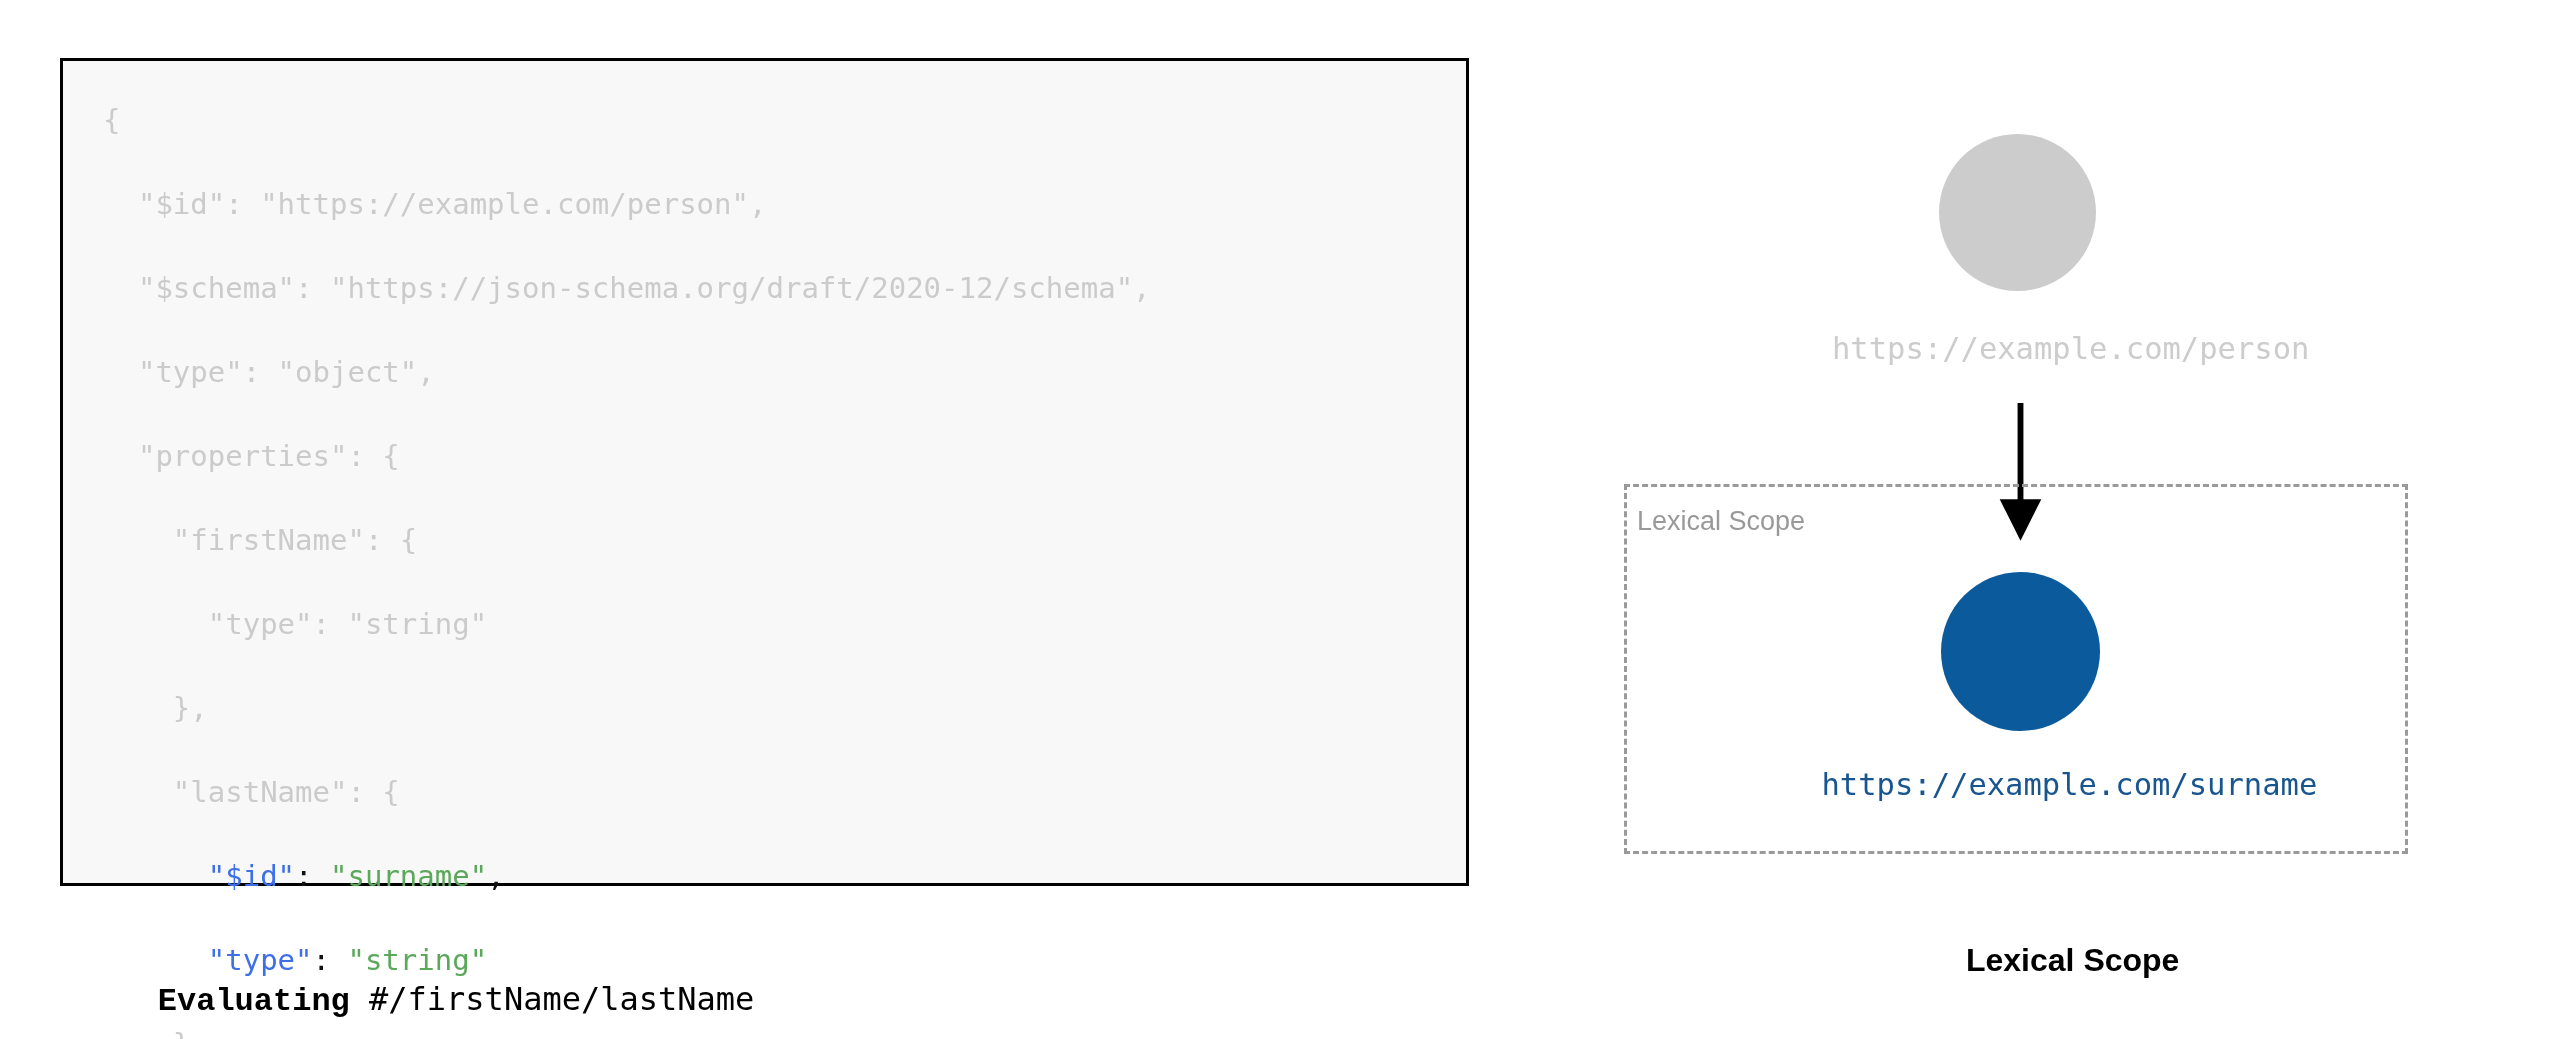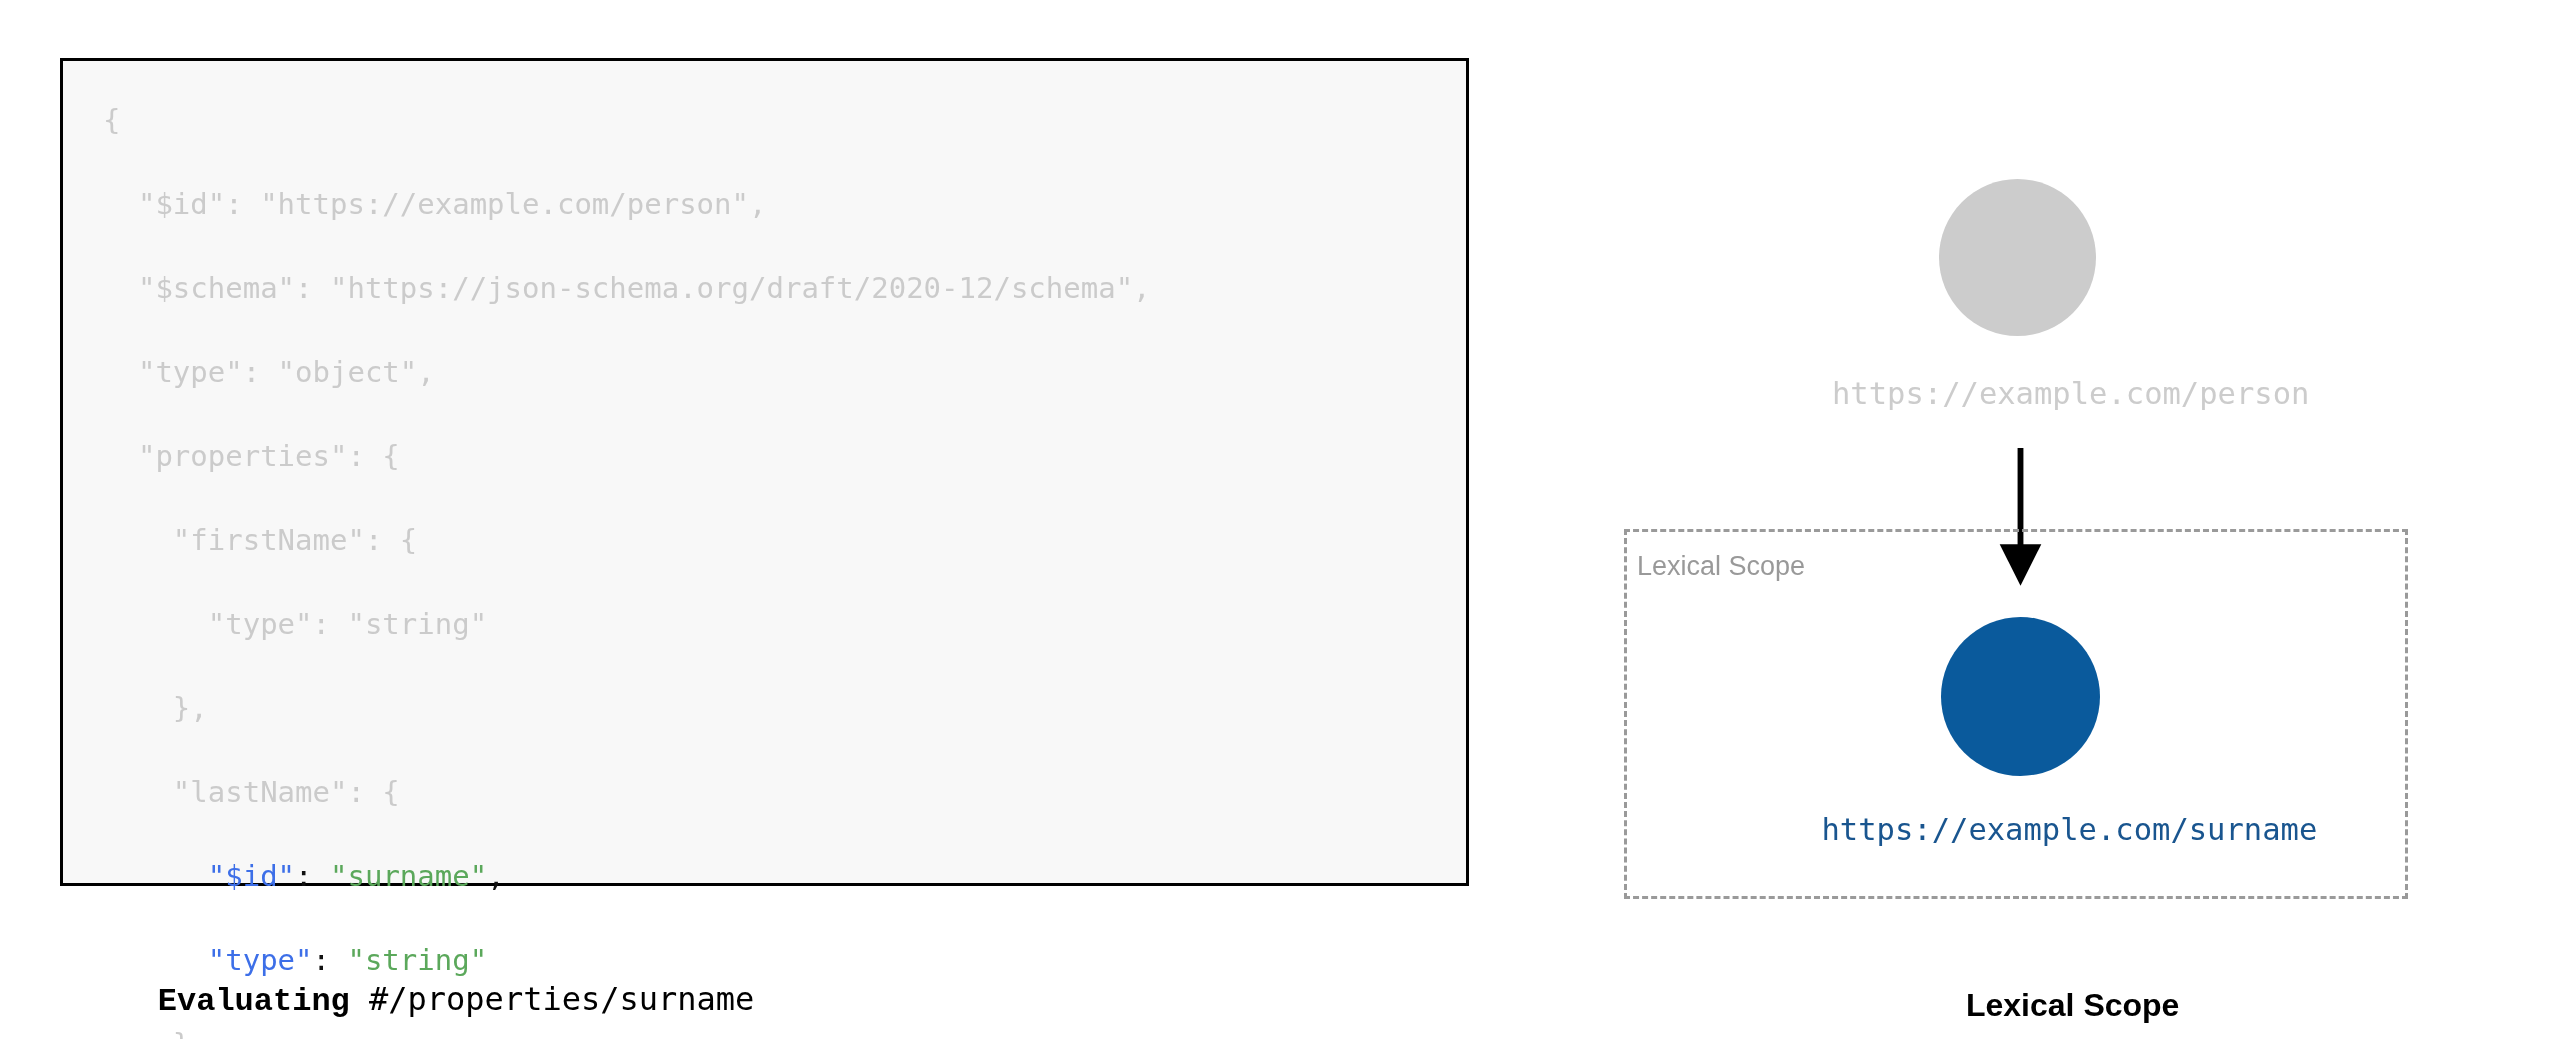--- a/index.html
+++ b/index.html
@@ -65,21 +65,20 @@
     font-weight: normal;
   }
 
   
   #diagram-panel {
     position: absolute;
     left: 1559px;
     top: 0px;
     width: 1017px;
     height: 759px;
-    margin-top: 45px;
   }
 
   .node-circle {
     position: absolute;
     border-radius: 50%;
   }
   #person-node {
     left: 380px;
     top: 134px;
     width: 157px;
@@ -177,21 +176,21 @@
 <span class="code-line"><span class="dim">    },</span></span>
 <span class="code-line"><span class="dim">    "lastName": {</span></span>
 <span class="code-line"><span class="punc">      </span><span class="key">"$id"</span><span class="punc">: </span><span class="str">"surname"</span><span class="punc">,</span></span>
 <span class="code-line"><span class="punc">      </span><span class="key">"type"</span><span class="punc">: </span><span class="str">"string"</span></span>
 <span class="code-line"><span class="dim">    }</span></span>
 
 </pre>
 </div>
 
 <div id="caption-left">
-  <span class="bold-part">Evaluating </span><span class="mono-part">#/properties/surname</span>
+  <span class="bold-part">Evaluating </span><span class="mono-part">#/firstName/lastName</span>
 </div>
 
 <div id="diagram-panel">
 
   <div id="person-node" class="node-circle"></div>
   <div id="person-label" class="node-label">https://example.com/person</div>
 
   <svg id="scope-arrow" viewBox="0 0 140 220">
     <line x1="70" y1="0" x2="70" y2="165" stroke="#000000" stroke-width="9"></line>
     <polygon points="70,212 38,148 102,148" fill="#000000"></polygon>

